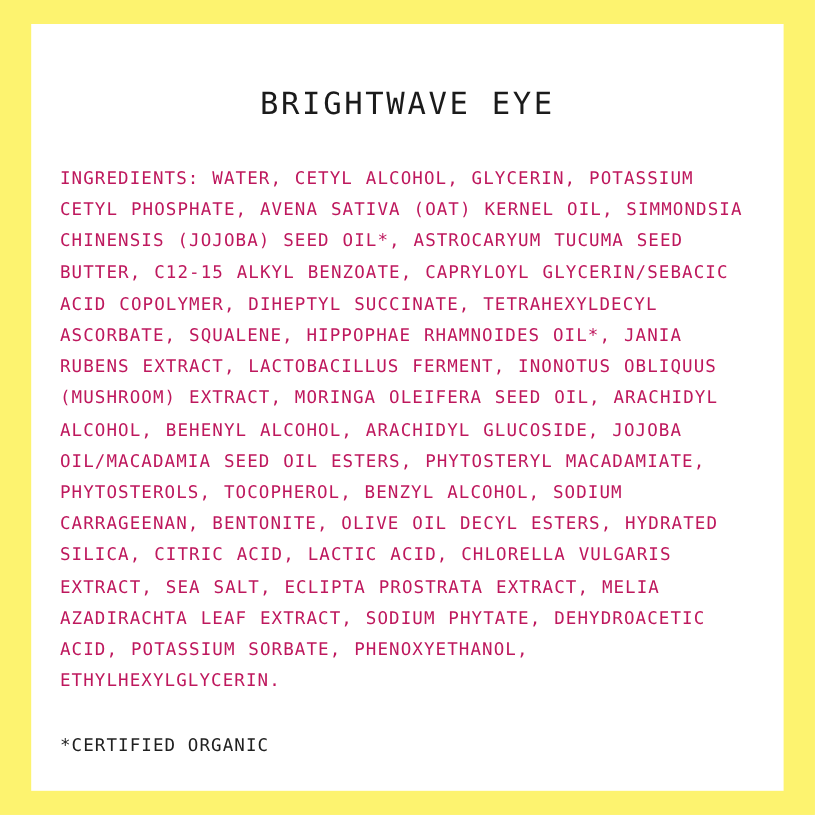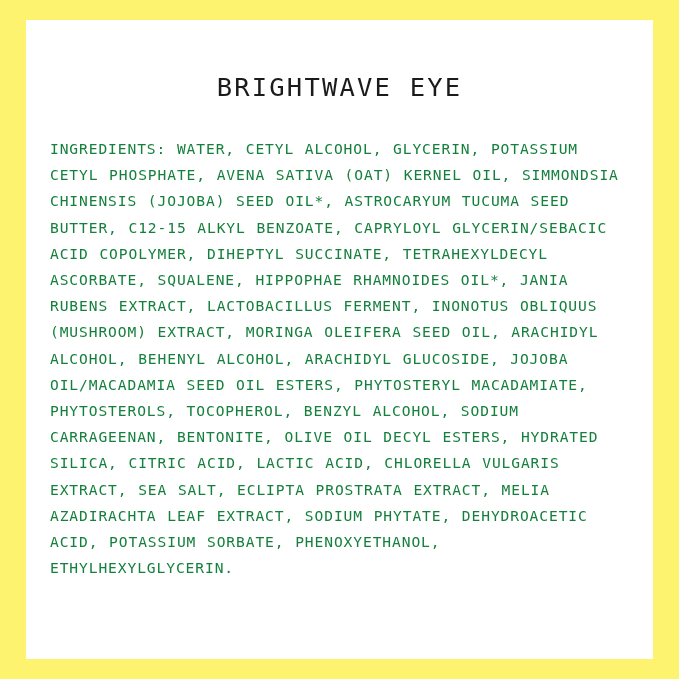--- a/index.html
+++ b/index.html
@@ -45,21 +45,21 @@
     white-space: nowrap;
   }
   .body-text {
     position: absolute;
     left: 24px;
     top: 116px;
     width: 584px;
     font-size: 14.6px;
     line-height: 26.2px;
     letter-spacing: 0.9px;
-    color: #15803d;
+    color: #be185d;
     text-align: left;
     word-spacing: 1px;
   }
   .footnote {
     position: absolute;
     left: 24px;
     top: 589px;
     width: 584px;
     font-size: 14.6px;
     line-height: 26.2px;
@@ -67,14 +67,15 @@
     color: #202020;
   }
 </style>
 </head>
 <body>
 
 <div class="page">
   <div class="card">
     <div class="title">BRIGHTWAVE EYE</div>
     <div class="body-text">INGREDIENTS: WATER, CETYL ALCOHOL, GLYCERIN, POTASSIUM CETYL PHOSPHATE, AVENA SATIVA (OAT) KERNEL OIL, SIMMONDSIA CHINENSIS (JOJOBA) SEED OIL*, ASTROCARYUM TUCUMA SEED BUTTER, C12-15 ALKYL BENZOATE, CAPRYLOYL GLYCERIN/SEBACIC ACID COPOLYMER, DIHEPTYL SUCCINATE, TETRAHEXYLDECYL ASCORBATE, SQUALENE, HIPPOPHAE RHAMNOIDES OIL*, JANIA RUBENS EXTRACT, LACTOBACILLUS FERMENT, INONOTUS OBLIQUUS (MUSHROOM) EXTRACT, MORINGA OLEIFERA SEED OIL, ARACHIDYL ALCOHOL, BEHENYL ALCOHOL, ARACHIDYL GLUCOSIDE, JOJOBA OIL/MACADAMIA SEED OIL ESTERS, PHYTOSTERYL MACADAMIATE, PHYTOSTEROLS, TOCOPHEROL, BENZYL ALCOHOL, SODIUM CARRAGEENAN, BENTONITE, OLIVE OIL DECYL ESTERS, HYDRATED SILICA, CITRIC ACID, LACTIC ACID, CHLORELLA VULGARIS EXTRACT, SEA SALT, ECLIPTA PROSTRATA EXTRACT, MELIA AZADIRACHTA LEAF EXTRACT, SODIUM PHYTATE, DEHYDROACETIC ACID, POTASSIUM SORBATE, PHENOXYETHANOL, ETHYLHEXYLGLYCERIN.</div>
+    <div class="footnote">*CERTIFIED ORGANIC</div>
   </div>
 </div>
 
 </body></html>

